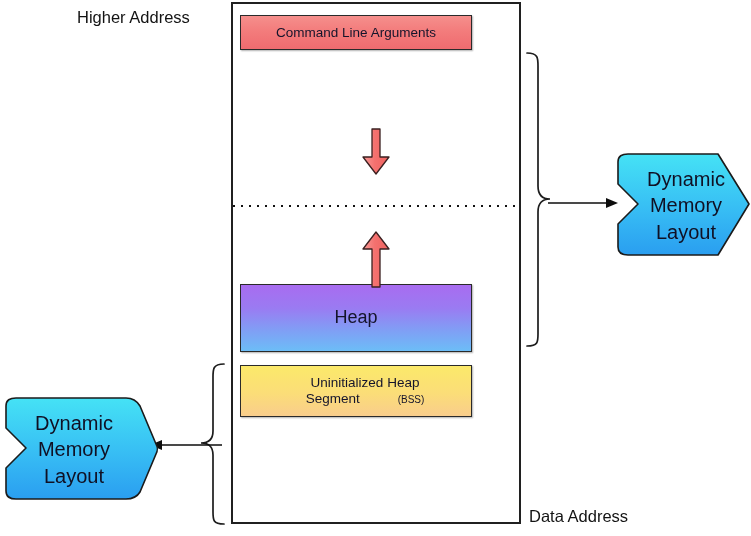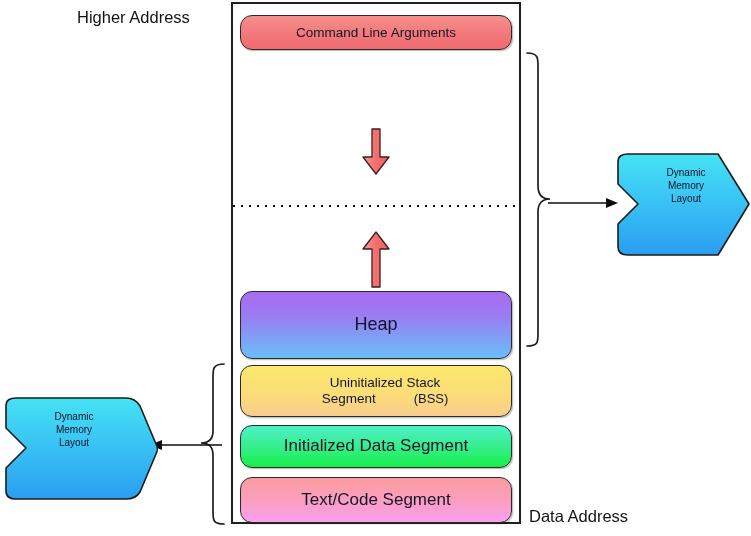--- a/index.html
+++ b/index.html
@@ -29,24 +29,24 @@
     height: 522px;
     border: 2px solid #202020;
     background: #ffffff;
     box-sizing: border-box;
   }
 
   
   .seg {
     position: absolute;
     left: 240px;
-    width: 272px;
+    width: 232px;
     box-sizing: border-box;
     border: 1.6px solid #2a2a2a;
-    border-radius: 12px;
+    border-radius: 0;
     display: flex;
     align-items: center;
     justify-content: center;
     text-align: center;
     color: #14142b;
     line-height: 1.18;
     box-shadow: 1px 1px 1.5px rgba(0,0,0,0.30);
   }
 
   .seg-cmdline {
@@ -55,40 +55,40 @@
     font-size: 13.5px;
     background: linear-gradient(180deg, #f58f8c 0%, #f37c7c 45%, #ef6b6f 100%);
   }
   .seg-stack {
     top: 57px;
     height: 72px;
     font-size: 18px;
     background: linear-gradient(180deg, #f8b6e8 0%, #f9b4d6 35%, #fba9a4 72%, #fda39c 100%);
   }
   .seg-heap {
-    top: 291px;
+    top: 284px;
     height: 68px;
     font-size: 18px;
     background: linear-gradient(180deg, #a86cf0 0%, #9a7bf2 35%, #7fa0f5 70%, #6cbdf7 100%);
   }
   .seg-bss {
     top: 365px;
     height: 52px;
     font-size: 13.5px;
     background: linear-gradient(180deg, #fbe96a 0%, #fbdd78 55%, #f9cd8c 100%);
   }
   .seg-bss .bss-inner {
     display: block;
     padding-left: 18px;
   }
   .seg-bss .bss-line2 {
     white-space: nowrap;
   }
   .seg-bss .bss-abbr {
-    font-size: 13px;
+    font-size: 10px;
     margin-left: 19px;
     padding-left: 19px;
   }
   .seg-initdata {
     top: 425px;
     height: 43px;
     font-size: 17px;
     background: linear-gradient(180deg, #4ef0c8 0%, #36ee8e 50%, #16f04a 100%);
   }
   .seg-text {
@@ -137,21 +137,21 @@
   
   .callout {
     position: absolute;
   }
   .callout svg { display: block; overflow: visible; }
   .callout-dynamic { left: 610px; top: 152px; width: 141px; height: 105px; }
   .callout-static  { left: 4px;  top: 396px; width: 156px; height: 105px; }
   .callout-text {
     position: absolute;
     text-align: center;
-    font-size: 10px;
+    font-size: 20px;
     line-height: 1.32;
     color: #101024;
     pointer-events: none;
   }
   .callout-dynamic .callout-text {
     left: 24px;
     top: 14px;
     width: 104px;
   }
   .callout-static .callout-text {
@@ -181,28 +181,26 @@
 
   <div class="mem-container"></div>
 
   <div class="seg seg-cmdline">Command Line Arguments</div>
 
 
   <div class="seg seg-heap">Heap</div>
 
   <div class="seg seg-bss">
     <span class="bss-inner">
-      <span class="bss-line1">Uninitialized Stack</span><br>
+      <span class="bss-line1">Uninitialized Heap</span><br>
       <span class="bss-line2"><span>Segment</span><span class="bss-abbr">(BSS)</span></span>
     </span>
   </div>
 
-  <div class="seg seg-initdata">Initialized Data Segment</div>
-
-  <div class="seg seg-text">Text/Code Segment</div>
+
 
   <div class="dotted-divider"></div>
 
   <div class="mem-arrow arrow-down">
     <svg viewBox="0 0 28 46" width="28" height="46">
       <defs>
         <linearGradient id="arrGradD" x1="0" y1="0" x2="1" y2="0">
           <stop offset="0%" stop-color="#f79a97"></stop>
           <stop offset="45%" stop-color="#f4716f"></stop>
           <stop offset="100%" stop-color="#ef6360"></stop>

